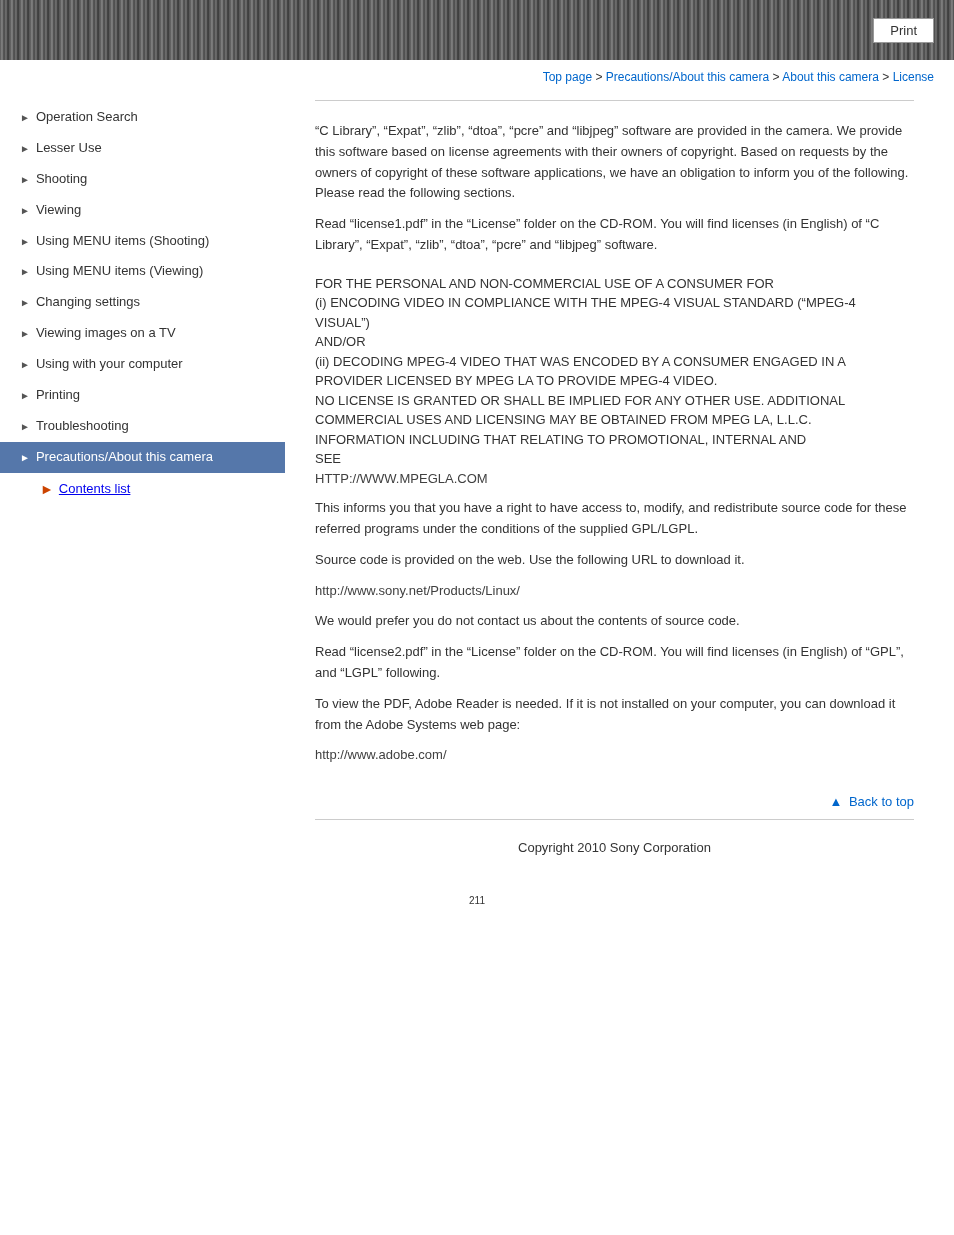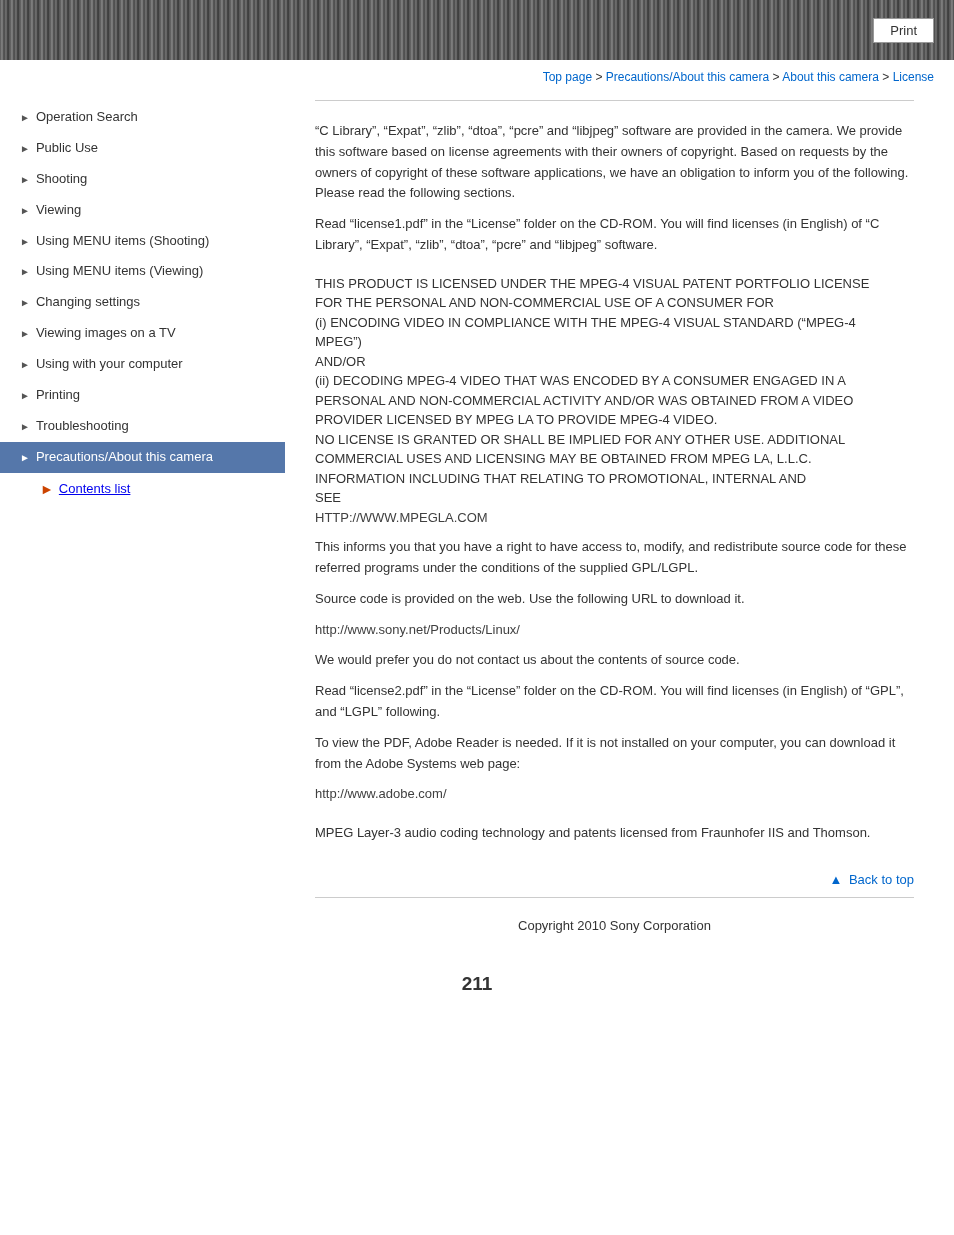--- a/index.html
+++ b/index.html
@@ -162,24 +162,23 @@
 
     .footer {
       text-align: center;
       padding: 15px 0 10px 0;
       font-size: 13px;
       color: #333;
     }
 
     .page-number {
       text-align: center;
-      font-size: 19px;
+      font-size: 10px;
       padding: 10px 0;
       color: #333;
-      font-weight: bold;
     }
   </style>
 </head>
 <body>
 
 <div class="header-bar">
   <button class="print-button">Print</button>
 </div>
 
 <div class="breadcrumb">
@@ -195,21 +194,21 @@
 <div class="main-layout">
 
   <div class="sidebar">
 
     <div class="sidebar-item">
       <span class="arrow">►</span>
       <span>Operation Search</span>
     </div>
     <div class="sidebar-item">
       <span class="arrow">►</span>
-      <span>Public Use</span>
+      <span>Lesser Use</span>
     </div>
     <div class="sidebar-item">
       <span class="arrow">►</span>
       <span>Shooting</span>
     </div>
     <div class="sidebar-item">
       <span class="arrow">►</span>
       <span>Viewing</span>
     </div>
     <div class="sidebar-item">
@@ -256,48 +255,43 @@
     <hr class="divider">
 
     <div class="content-body">
 
       <div class="section">
         <p>“C Library”, “Expat”, “zlib”, “dtoa”, “pcre” and “libjpeg” software are provided in the camera. We provide this software based on license agreements with their owners of copyright. Based on requests by the owners of copyright of these software applications, we have an obligation to inform you of the following. Please read the following sections.</p>
         <p>Read “license1.pdf” in the “License” folder on the CD-ROM. You will find licenses (in English) of “C Library”, “Expat”, “zlib”, “dtoa”, “pcre” and “libjpeg” software.</p>
       </div>
 
       <div class="section uppercase-block">
-        <div>THIS PRODUCT IS LICENSED UNDER THE MPEG-4 VISUAL PATENT PORTFOLIO LICENSE</div>
         <div>FOR THE PERSONAL AND NON-COMMERCIAL USE OF A CONSUMER FOR</div>
         <div>(i) ENCODING VIDEO IN COMPLIANCE WITH THE MPEG-4 VISUAL STANDARD (“MPEG-4</div>
-        <div>MPEG”)</div>
+        <div>VISUAL”)</div>
         <div>AND/OR</div>
         <div>(ii) DECODING MPEG-4 VIDEO THAT WAS ENCODED BY A CONSUMER ENGAGED IN A</div>
-        <div>PERSONAL AND NON-COMMERCIAL ACTIVITY AND/OR WAS OBTAINED FROM A VIDEO</div>
         <div>PROVIDER LICENSED BY MPEG LA TO PROVIDE MPEG-4 VIDEO.</div>
         <div>NO LICENSE IS GRANTED OR SHALL BE IMPLIED FOR ANY OTHER USE. ADDITIONAL</div>
         <div>COMMERCIAL USES AND LICENSING MAY BE OBTAINED FROM MPEG LA, L.L.C.</div>
         <div>INFORMATION INCLUDING THAT RELATING TO PROMOTIONAL, INTERNAL AND</div>
         <div>SEE</div>
         <a href="#">HTTP://WWW.MPEGLA.COM</a>
       </div>
 
       <div class="section">
         <p>This informs you that you have a right to have access to, modify, and redistribute source code for these referred programs under the conditions of the supplied GPL/LGPL.</p>
         <p>Source code is provided on the web. Use the following URL to download it.</p>
         <p><a href="#">http://www.sony.net/Products/Linux/</a></p>
         <p>We would prefer you do not contact us about the contents of source code.</p>
         <p>Read “license2.pdf” in the “License” folder on the CD-ROM. You will find licenses (in English) of “GPL”, and “LGPL” following.</p>
         <p>To view the PDF, Adobe Reader is needed. If it is not installed on your computer, you can download it from the Adobe Systems web page:</p>
         <p><a href="#">http://www.adobe.com/</a></p>
       </div>
 
-      <div class="section">
-        <p>MPEG Layer-3 audio coding technology and patents licensed from Fraunhofer IIS and Thomson.</p>
-      </div>
 
     </div>
 
     <div class="back-to-top">
       <a href="#">
         <span class="triangle">▲</span>
         <span>Back to top</span>
       </a>
     </div>
 

